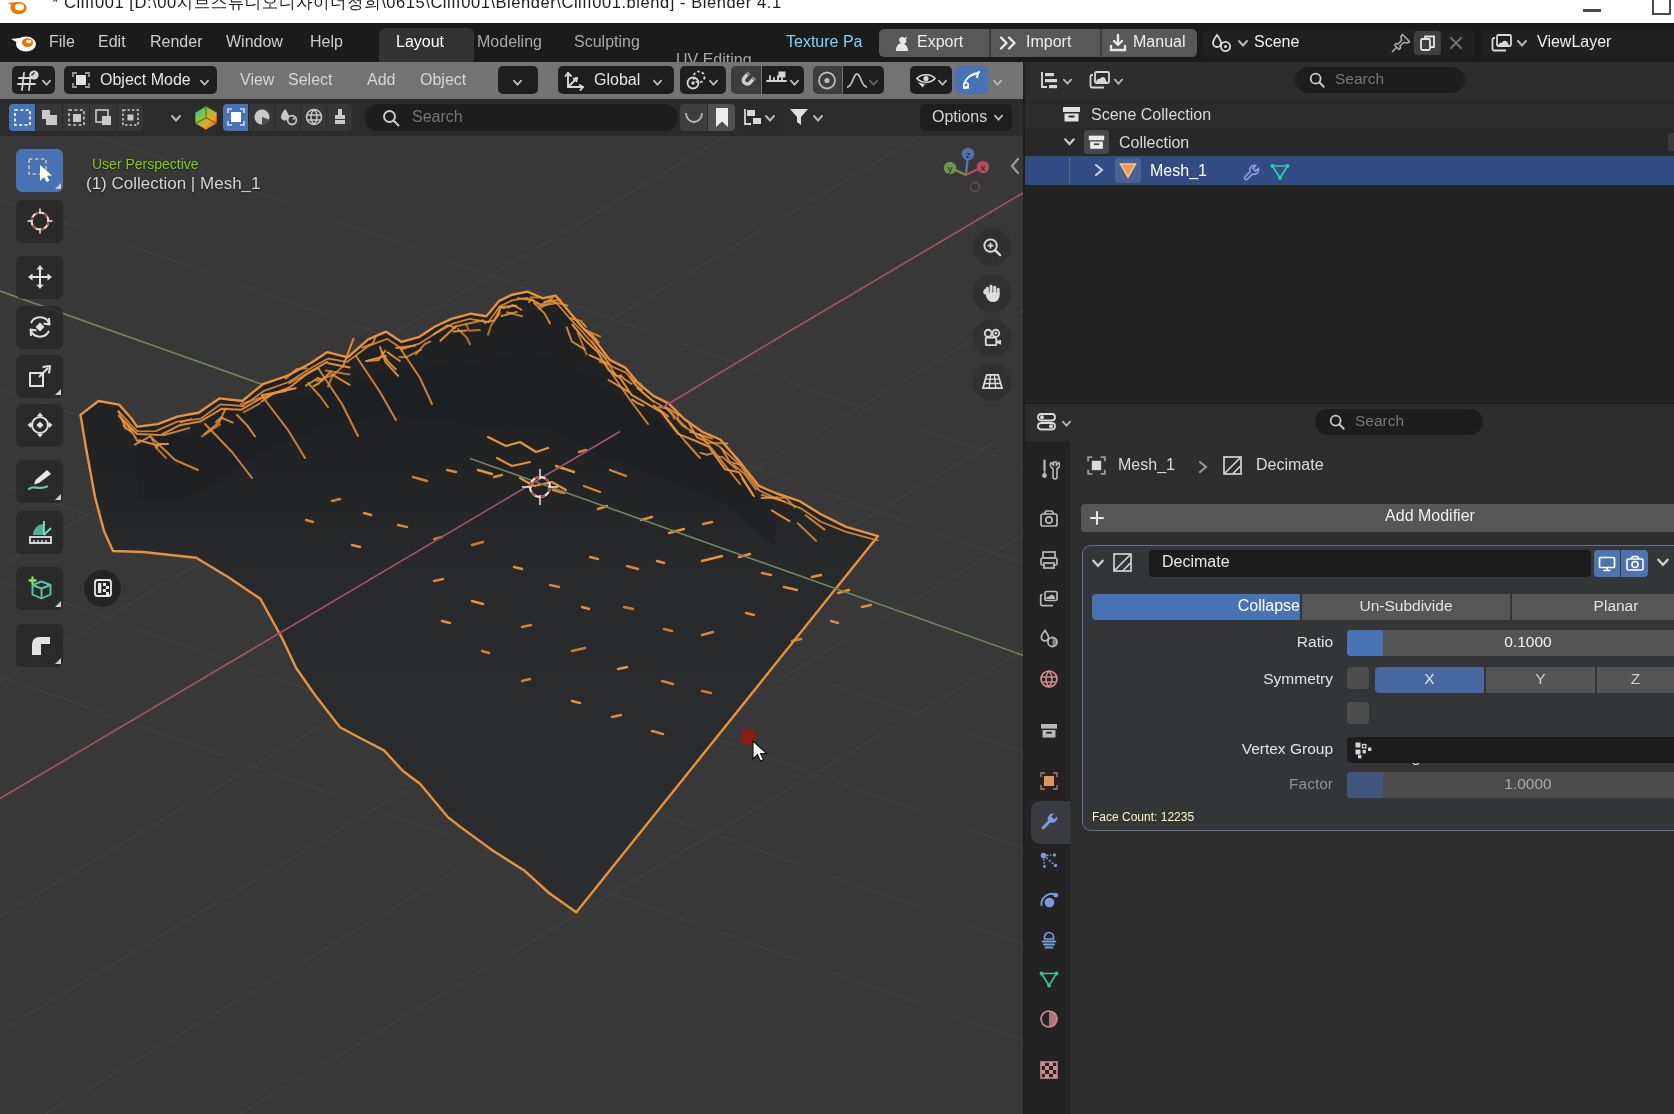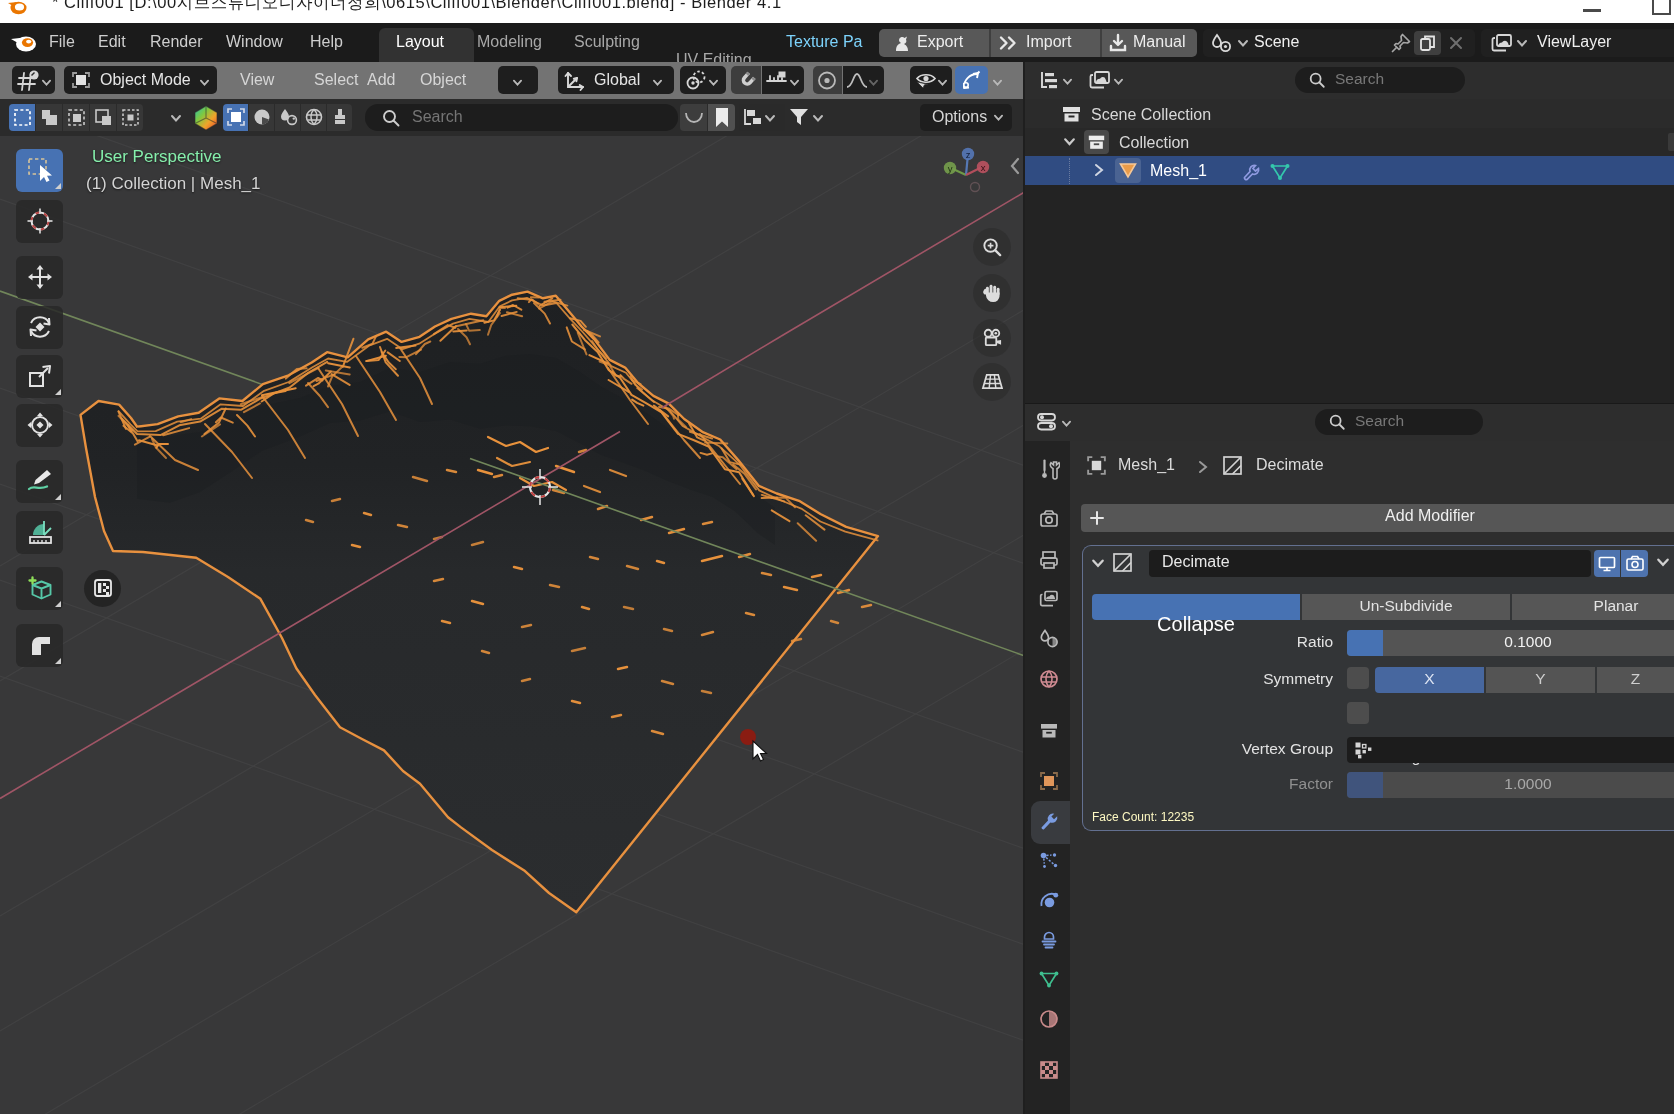--- a/index.html
+++ b/index.html
@@ -106,21 +106,21 @@
     <div class="abs" style="left:64px;top:4px;width:153px;height:28px;background:#1e1e1e;border-radius:5px;"></div>
     <svg class="abs" style="left:70px;top:8px;" width="22" height="21" viewBox="0 0 22 21">
       <rect x="6" y="5" width="10" height="10" fill="#e2e2e2"></rect>
       <path d="M3 7 L3 3 L7 3 M15 3 L19 3 L19 7 M19 13 L19 17 L15 17 M7 17 L3 17 L3 13" stroke="#9a9a9a" stroke-width="1.8" fill="none"></path>
     </svg>
     <div class="abs txt" style="left:100px;top:9px;color:#e6e6e6;">Object Mode</div>
     <svg class="abs" style="left:199px;top:16px;" width="11" height="9" viewBox="0 0 12 10">
         <path d="M2 3 L6 7.4 L10 3" stroke="#b9b9b9" stroke-width="2" fill="none" stroke-linecap="round"></path>
       </svg>
     <div class="abs txt" style="left:240px;top:9px;">View</div>
-    <div class="abs txt" style="left:314px;top:9px;text-align:right;">Select</div>
+    <div class="abs txt" style="left:288px;top:9px;text-align:right;">Select</div>
     <div class="abs txt" style="left:367px;top:9px;">Add</div>
     <div class="abs txt" style="left:420px;top:9px;">Object</div>
     <div class="abs" style="left:498px;top:4px;width:40px;height:28px;background:#1e1e1e;border-radius:5px;"></div>
     <svg class="abs" style="left:512px;top:16px;" width="11" height="9" viewBox="0 0 12 10">
         <path d="M2 3 L6 7.4 L10 3" stroke="#b9b9b9" stroke-width="2" fill="none" stroke-linecap="round"></path>
       </svg>
 
     <div class="abs" style="left:558px;top:4px;width:116px;height:28px;background:#1e1e1e;border-radius:5px;"></div>
     <svg class="abs" style="left:563px;top:7px;" width="24" height="23" viewBox="0 0 24 23">
       <path d="M5 4 L5 18 L20 18" stroke="#d8d8d8" stroke-width="1.9" fill="none" stroke-linecap="round"></path>
@@ -620,21 +620,21 @@
         <path d="M16 16.5 L21 18.5 L21 13.5 L16 14.5" fill="#dcdcdc"></path>
       </svg>
 <div class="abs" style="left:973px;top:227px;width:38px;height:38px;background:rgba(44,44,44,0.6);border-radius:50%;"></div>
 <svg class="abs" style="left:981px;top:235px;" width="22" height="22" viewBox="0 0 23 23">
         <path d="M6 4 L18 4 L22 18 L2 18 Z" fill="none" stroke="#dcdcdc" stroke-width="1.8"></path>
         <path d="M10 4 L8.5 18 M14 4 L15.5 18 M4.8 8.5 L19.2 8.5 M3.6 13 L20.4 13" stroke="#dcdcdc" stroke-width="1.5"></path>
       </svg>
       <svg class="abs" style="left:1008px;top:20px;" width="14" height="20" viewBox="0 0 14 20">
         <path d="M10 3 L4 10 L10 17" fill="none" stroke="#9a9a9a" stroke-width="2.2" stroke-linecap="round"></path>
       </svg>
-<div class="abs txt" style="left:92px;top:11px;font-size:17px;color:#86efac;text-shadow:0 1px 2px rgba(0,0,0,0.6);">User Perspective</div>
+<div class="abs txt" style="left:92px;top:20px;font-size:14px;color:#84cc16;text-shadow:0 1px 2px rgba(0,0,0,0.6);">User Perspective</div>
 <div class="abs txt" style="left:86px;top:38px;font-size:17px;color:#d4d4d4;text-shadow:0 1px 2px rgba(0,0,0,0.6);">(1) Collection | Mesh_1</div>
   </div>
   <div id="outliner" class="abs" style="left:1025px;top:62px;width:649px;height:341px;background:#232323;overflow:hidden;">
 <div class="abs" style="left:0;top:0;width:649px;height:37px;background:#2d2d2d;"></div>
 <svg class="abs" style="left:12px;top:7px;" width="24" height="23" viewBox="0 0 24 23">
   <path d="M5 3 L5 18 L10 18" stroke="#d8d8d8" stroke-width="1.9" fill="none"></path>
   <rect x="8" y="4" width="9" height="3.2" fill="#d8d8d8"></rect>
         <rect x="8" y="10" width="12" height="3.2" fill="#d8d8d8"></rect>
         <rect x="12" y="16" width="8" height="3.2" fill="#d8d8d8"></rect>
 </svg>
@@ -840,21 +840,21 @@
         <circle cx="10" cy="10.5" r="3" fill="none" stroke="#fff" stroke-width="1.6"></circle>
         <path d="M6 5 L7.5 2.5 L12.5 2.5 L14 5" fill="none" stroke="#fff" stroke-width="1.6"></path>
 </svg>
 <svg class="abs" style="left:631px;top:152px;" width="14" height="12" viewBox="0 0 12 10">
         <path d="M2 3 L6 7.4 L10 3" stroke="#d0d0d0" stroke-width="2" fill="none" stroke-linecap="round"></path>
       </svg>
 
 <div class="abs" style="left:67px;top:190px;width:208px;height:26px;background:#4772b3;border-radius:4px 0 0 4px;"></div>
 <div class="abs" style="left:277px;top:190px;width:208px;height:26px;background:#565656;"></div>
 <div class="abs" style="left:487px;top:190px;width:162px;height:26px;background:#565656;"></div>
-<div class="abs txt" style="left:67px;top:209px;width:208px;text-align:center;color:#ffffff;font-size:20px;">Collapse</div>
+<div class="abs txt" style="left:67px;top:193px;width:208px;text-align:right;color:#ffffff;font-size:16px;">Collapse</div>
 <div class="abs txt" style="left:277px;top:193px;width:208px;text-align:center;color:#e3e3e3;font-size:15.5px;">Un-Subdivide</div>
 <div class="abs txt" style="left:487px;top:193px;width:208px;text-align:center;color:#e3e3e3;font-size:15.5px;">Planar</div>
 
 <div class="abs txt" style="left:158px;top:229px;width:150px;text-align:right;color:#e3e3e3;font-size:15.5px;">Ratio</div>
 <div class="abs" style="left:322px;top:226px;width:327px;height:26px;background:#545454;border-radius:4px 0 0 4px;overflow:hidden;">
   <div class="abs" style="left:0;top:0;width:36px;height:26px;background:#4772b3;"></div>
 </div>
 <div class="abs txt" style="left:403px;top:229px;width:200px;text-align:center;color:#f2f2f2;font-size:15.5px;">0.1000</div>
 
 <div class="abs txt" style="left:158px;top:266px;width:150px;text-align:right;color:#e3e3e3;font-size:15.5px;">Symmetry</div>

